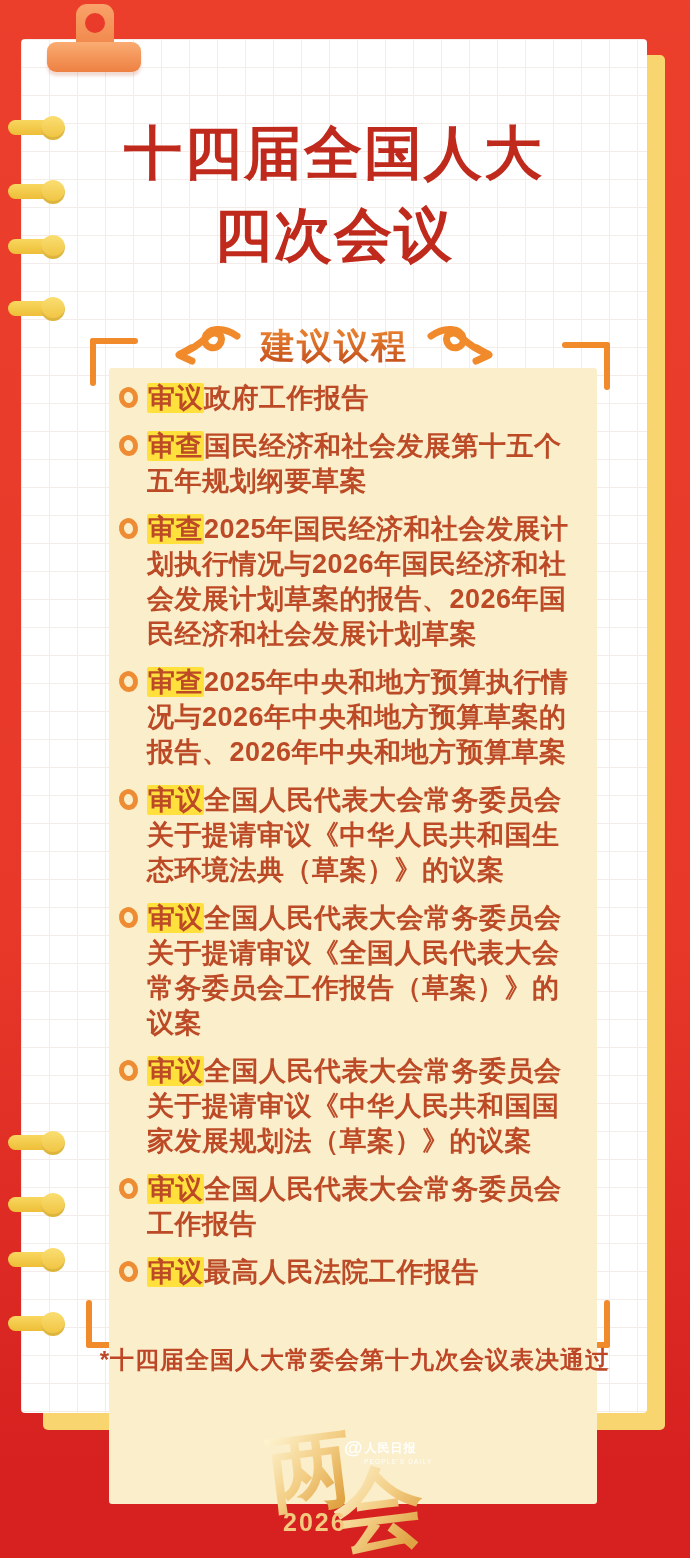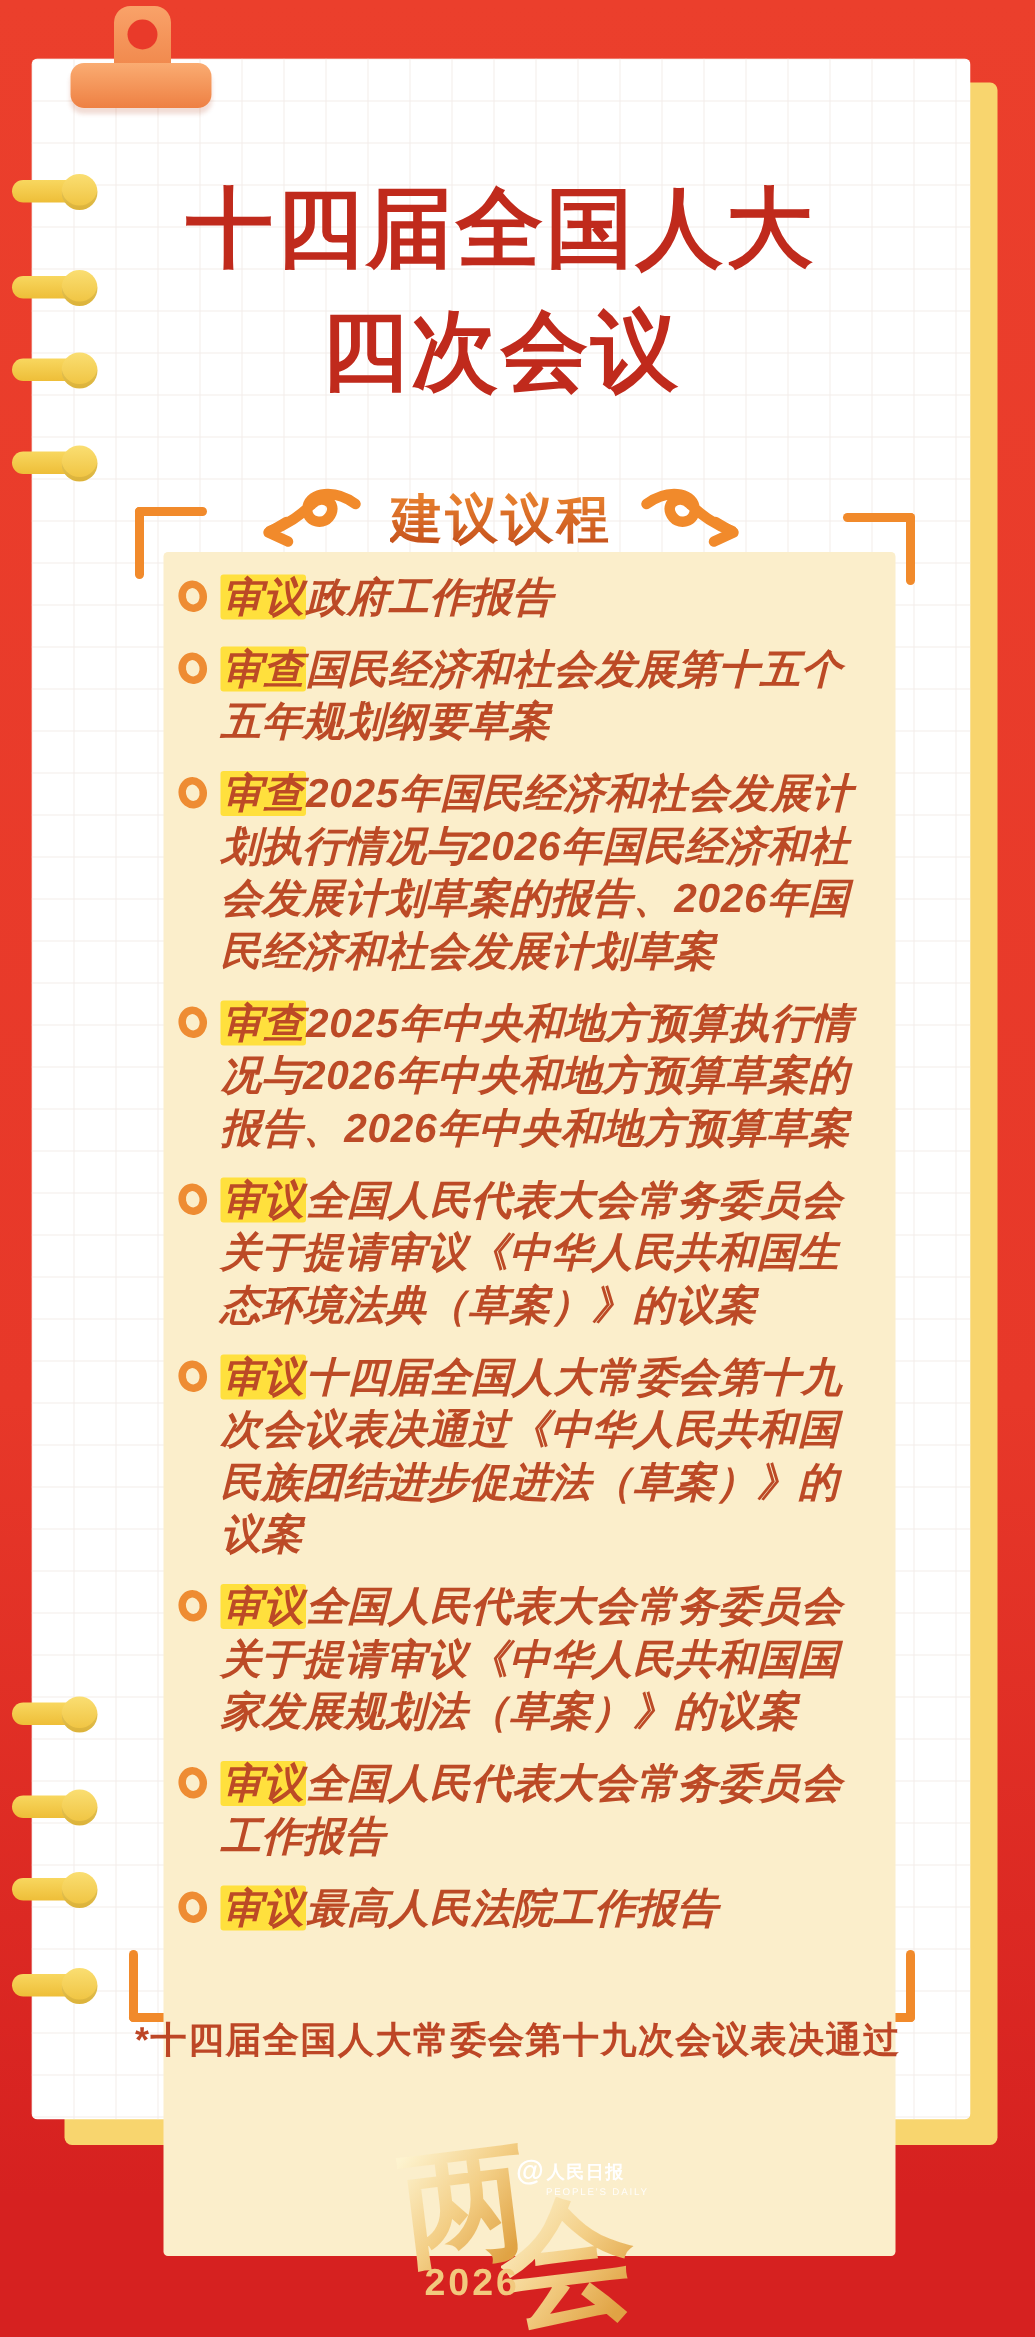--- a/index.html
+++ b/index.html
@@ -72,39 +72,38 @@
   }
   .swirl{width:75px;height:46px;margin-top:14px;}
   .swirl.right{transform:scaleX(-1);}
   
   .bar{position:absolute;background:var(--accent);border-radius:3px;}
   
   .agenda-box{
     position:absolute;left:109px;top:368px;width:488px;height:1136px;
     background:var(--agenda-bg);border-radius:3px;
     padding:13px 12px 28px 10px;
-    font-style:italic;
   }
   .agenda-item{display:flex;align-items:flex-start;gap:9px;margin-bottom:13px;}
   .agenda-item:last-child{margin-bottom:0;}
   .bullet{
     flex:0 0 auto;width:19px;height:21px;margin-top:6px;
     border:5px solid #EE8C33;border-radius:50%;transform:rotate(-10deg);
   }
   .item-text{
     font-size:27px;line-height:35px;font-weight:700;color:var(--item-text);
     letter-spacing:0.5px;
   }
   .item-text mark{
     background:var(--hl-yellow);color:inherit;padding:0 1px;border-radius:2px;
     -webkit-box-decoration-break:clone;box-decoration-break:clone;
   }
   
   .footnote{
-    position:absolute;left:90px;top:1344px;width:520px;text-align:left;
+    position:absolute;left:90px;top:1344px;width:520px;text-align:right;
     font-size:24px;font-weight:700;color:#BD4626;letter-spacing:1px;
   }
   
   .brand-char{
     position:absolute;font-weight:900;font-family:"Liberation Serif",serif;
     background:linear-gradient(135deg,#FDF3CF 5%,#F3CE85 48%,#E0A344 85%);
     -webkit-background-clip:text;background-clip:text;color:transparent;
     line-height:1;
   }
   .brand-char.c1{left:268px;top:1430px;font-size:84px;transform:rotate(-7deg);}
@@ -216,21 +215,21 @@
       <p class="item-text"><mark>审查</mark><span>2025年中央和地方预算执行情况与2026年中央和地方预算草案的报告、2026年中央和地方预算草案</span></p>
     </div>
 
     <div class="agenda-item">
       <span class="bullet"></span>
       <p class="item-text"><mark>审议</mark><span>全国人民代表大会常务委员会关于提请审议《中华人民共和国生态环境法典（草案）》的议案</span></p>
     </div>
 
     <div class="agenda-item">
       <span class="bullet"></span>
-      <p class="item-text"><mark>审议</mark><span>十四届全国人大常委会第十九次会议表决通过《中华人民共和国民族团结进步促进法（草案）》的议案</span></p>
+      <p class="item-text"><mark>审议</mark><span>全国人民代表大会常务委员会关于提请审议《全国人民代表大会常务委员会工作报告（草案）》的议案</span></p>
     </div>
 
     <div class="agenda-item">
       <span class="bullet"></span>
       <p class="item-text"><mark>审议</mark><span>全国人民代表大会常务委员会关于提请审议《中华人民共和国国家发展规划法（草案）》的议案</span></p>
     </div>
 
     <div class="agenda-item">
       <span class="bullet"></span>
       <p class="item-text"><mark>审议</mark><span>全国人民代表大会常务委员会工作报告</span></p>

